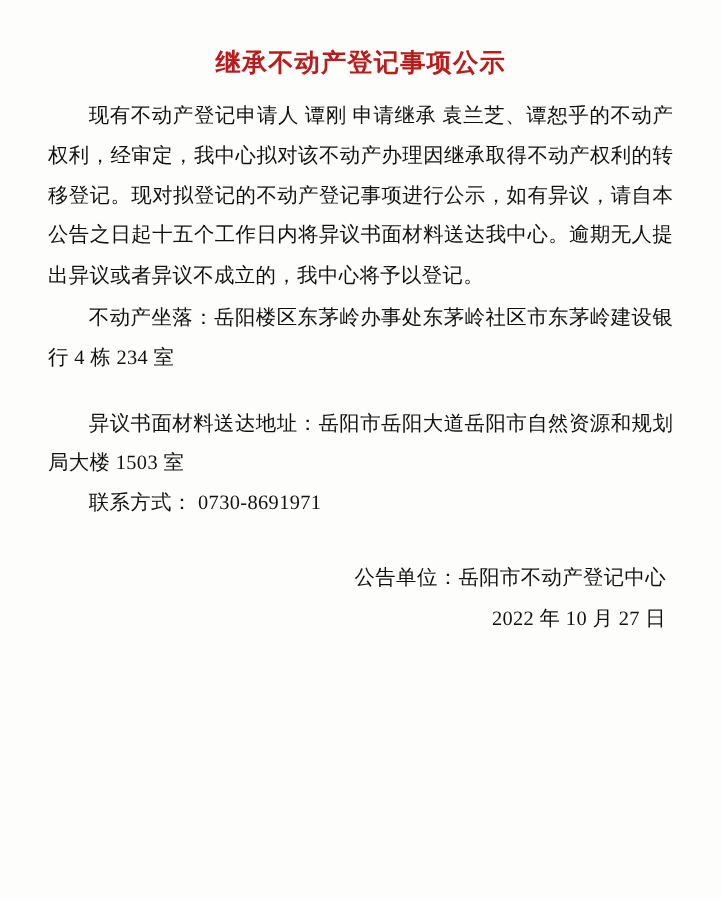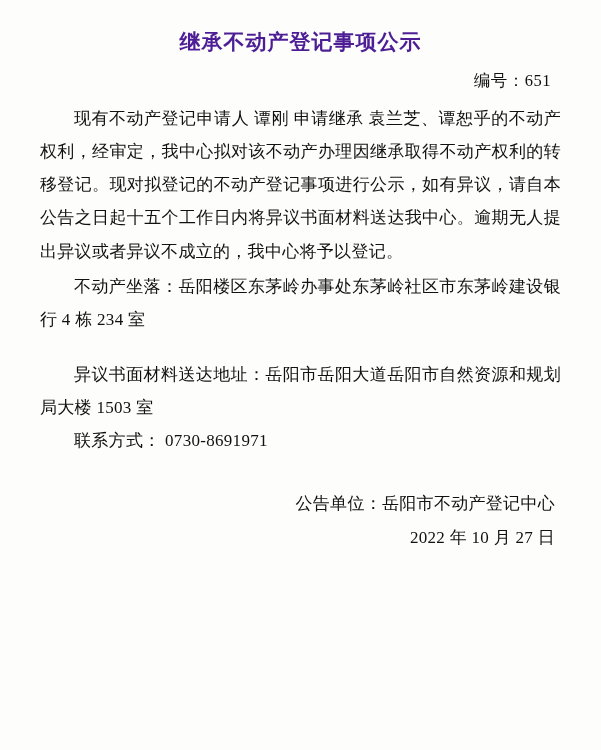--- a/index.html
+++ b/index.html
@@ -20,22 +20,22 @@
     height: 750px;
     box-sizing: border-box;
     padding: 28px 40px 20px 40px;
     background: #fdfdfb;
   }
   .doc-title {
     text-align: center;
     font-size: 21px;
     font-weight: bold;
     letter-spacing: 1px;
-    margin: 0 0 14px 0;
-    color: #4c1d95;
+    margin: 10px 0 14px 0;
+    color: #b91c1c;
   }
   .doc-number {
     text-align: right;
     font-size: 16.5px;
     margin: 0 10px 10px 0;
     letter-spacing: 0.5px;
   }
   .body-para {
     font-size: 17px;
     line-height: 1.95;
@@ -68,21 +68,20 @@
     letter-spacing: 0.3px;
   }
 </style>
 </head>
 <body>
 
 <div class="page">
 
   <h1 class="doc-title">继承不动产登记事项公示</h1>
 
-  <div class="doc-number">编号：651</div>
 
   <p class="body-para">现有不动产登记申请人 谭刚 申请继承 袁兰芝、谭恕乎的不动产权利，经审定，我中心拟对该不动产办理因继承取得不动产权利的转移登记。现对拟登记的不动产登记事项进行公示，如有异议，请自本公告之日起十五个工作日内将异议书面材料送达我中心。逾期无人提出异议或者异议不成立的，我中心将予以登记。</p>
 
 
 
   <p class="hang-block">不动产坐落：岳阳楼区东茅岭办事处东茅岭社区市东茅岭建设银行 4 栋 234 室</p>
 
   <div class="spacer"></div>
 
   <p class="hang-block">异议书面材料送达地址：岳阳市岳阳大道岳阳市自然资源和规划局大楼 1503 室</p>

